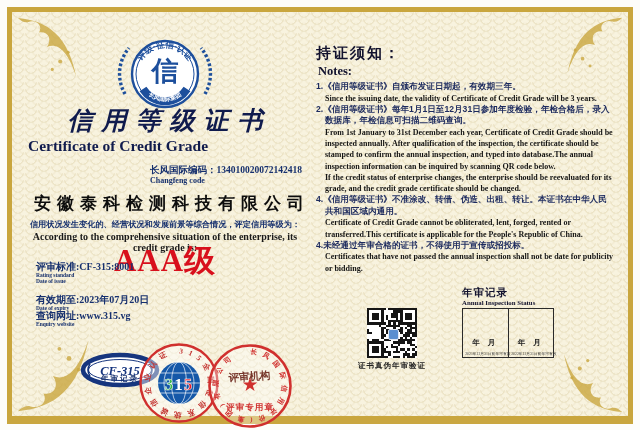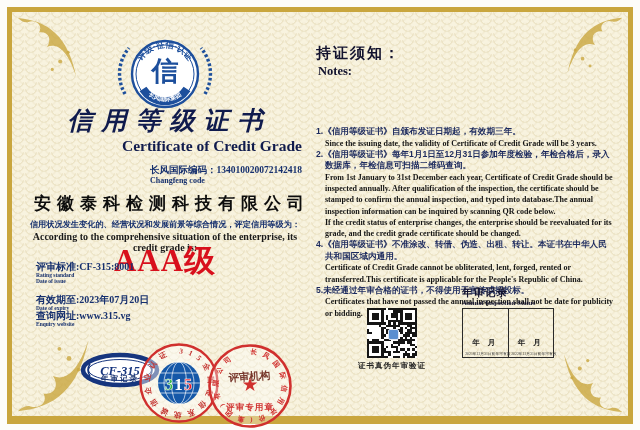--- a/index.html
+++ b/index.html
@@ -14,21 +14,21 @@
          background:
            radial-gradient(circle at 6px 0px, rgba(185,160,90,0) 4.5px, rgba(185,160,90,.20) 5px, rgba(185,160,90,0) 6.5px) 0 0/13px 7px repeat,
            radial-gradient(circle at 6px 0px, rgba(185,160,90,0) 4.5px, rgba(185,160,90,.14) 5px, rgba(185,160,90,0) 6.5px) 6.5px 3.5px/13px 7px repeat,
            var(--cream);}
   .flourish{position:absolute;pointer-events:none;}
   
   .left-col{position:absolute;left:28px;top:14px;width:274px;height:402px;}
   .logo{position:absolute;left:80px;top:14px;}
   .title-cn{position:absolute;left:0;top:90px;width:274px;text-align:center;
             font-size:25px;font-weight:bold;color:#101b4d;letter-spacing:9px;padding-left:9px;box-sizing:border-box;font-style:italic;}
-  .title-en{position:absolute;left:0;top:123px;width:274px;text-align:right;
+  .title-en{position:absolute;left:0;top:123px;width:274px;text-align:left;
             font-size:15.5px;font-weight:bold;color:#101b4d;}
   .code-line{position:absolute;left:122px;top:150px;font-size:9.5px;font-weight:bold;color:var(--navy);white-space:nowrap;}
   .code-sub{position:absolute;left:122px;top:162px;font-size:8px;font-weight:bold;color:var(--navy);}
   .company{position:absolute;left:0;top:178px;width:274px;text-align:center;font-size:17px;
            font-weight:bold;color:#0d0d0d;letter-spacing:6px;padding-left:6px;box-sizing:border-box;white-space:nowrap;}
   .stmt-cn{position:absolute;left:0;top:205px;width:274px;text-align:center;font-size:8.2px;
            font-weight:bold;color:var(--navy);white-space:nowrap;}
   .stmt-en{position:absolute;left:0;top:217px;width:274px;text-align:center;font-size:10px;
            font-weight:bold;color:#1a1a1a;}
   .grade{position:absolute;left:0;top:226px;width:274px;text-align:center;font-size:31px;
@@ -37,21 +37,21 @@
   .field{height:16.3px;}
   .field .fl{font-size:10px;font-weight:bold;color:var(--navy);line-height:10px;white-space:nowrap;}
   .field .fsub{font-size:5.5px;font-weight:bold;color:var(--navy);line-height:6px;}
   .seal{position:absolute;}
   .cf-caption{position:absolute;left:37px;top:360px;width:110px;text-align:center;
               font-size:7.5px;font-weight:bold;color:var(--navy);letter-spacing:2px;}
   
   .right-col{position:absolute;left:308px;top:14px;width:304px;height:402px;}
   .notes-h-cn{position:absolute;left:8px;top:30px;font-size:15px;font-weight:bold;color:#12122e;letter-spacing:2px;}
   .notes-h-en{position:absolute;left:10px;top:50px;font-size:12.5px;font-weight:bold;color:#12122e;}
-  .notes{position:absolute;left:8px;top:67px;width:298px;max-height:216px;overflow:hidden;margin-top:45px;}
+  .notes{position:absolute;left:8px;top:67px;width:298px;max-height:216px;overflow:hidden;}
   .note-cn{font-size:8.6px;font-weight:bold;color:#1c2a5e;line-height:11.6px;
            padding-left:9px;text-indent:-9px;font-family:"Liberation Sans",sans-serif;}
   .note-en{font-size:8px;font-weight:bold;color:#151515;line-height:11.2px;padding-left:9px;}
   .qr{position:absolute;left:59px;top:294px;width:50px;height:50px;background:#fff;
       display:grid;grid-template-columns:repeat(21,1fr);grid-template-rows:repeat(21,1fr);}
   .qr .m{background:#151515;}
   .qr-logo{position:absolute;left:80px;top:315px;width:9px;height:9px;background:#5a8fd0;
            border:1px solid #dfe8f4;border-radius:2px;}
   .qr-caption{position:absolute;left:34px;top:347px;width:100px;text-align:center;
               font-size:7.5px;font-weight:bold;color:#222;letter-spacing:1px;}
@@ -182,21 +182,21 @@
     <div class="notes-h-cn">持证须知：</div>
     <div class="notes-h-en">Notes:</div>
     <div class="notes">
         <div class="note-cn">1.《信用等级证书》自颁布发证日期起，有效期三年。</div>
      <div class="note-en">Since the issuing date, the validity of Certificate of Credit Grade will be 3 years.</div>
         <div class="note-cn">2.《信用等级证书》每年1月1日至12月31日参加年度检验，年检合格后，录入数据库，年检信息可扫描二维码查询。</div>
      <div class="note-en">From 1st January to 31st December each year, Certificate of Credit Grade should be inspected annually. After qualification of the inspection, the certificate should be stamped to confirm the annual inspection, and typed into database.The annual inspection information can be inquired by scanning QR code below.</div>
      <div class="note-en">If the credit status of enterprise changes, the enterprise should be reevaluated for its grade, and the credit grade certificate should be changed.</div>
         <div class="note-cn">4.《信用等级证书》不准涂改、转借、伪造、出租、转让。本证书在中华人民共和国区域内通用。</div>
      <div class="note-en">Certificate of Credit Grade cannot be obliterated, lent, forged, rented or transferred.This certificate is applicable for the People's Republic of China.</div>
-        <div class="note-cn">5.未经通过年审合格的证书，不得使用于宣传或招投标。</div>
+        <div class="note-cn">4.未经通过年审合格的证书，不得使用于宣传或招投标。</div>
      <div class="note-en">Certificates that have not passed the annual inspection shall not be date for publicity or bidding.</div>
       </div>
 
     <div class="qr">
         <div class="m" style="grid-row-start: 1; grid-column-start: 1;"></div>
         <div class="m" style="grid-row-start: 1; grid-column-start: 2;"></div>
         <div class="m" style="grid-row-start: 1; grid-column-start: 3;"></div>
         <div class="m" style="grid-row-start: 1; grid-column-start: 4;"></div>
         <div class="m" style="grid-row-start: 1; grid-column-start: 5;"></div>
         <div class="m" style="grid-row-start: 1; grid-column-start: 6;"></div>

